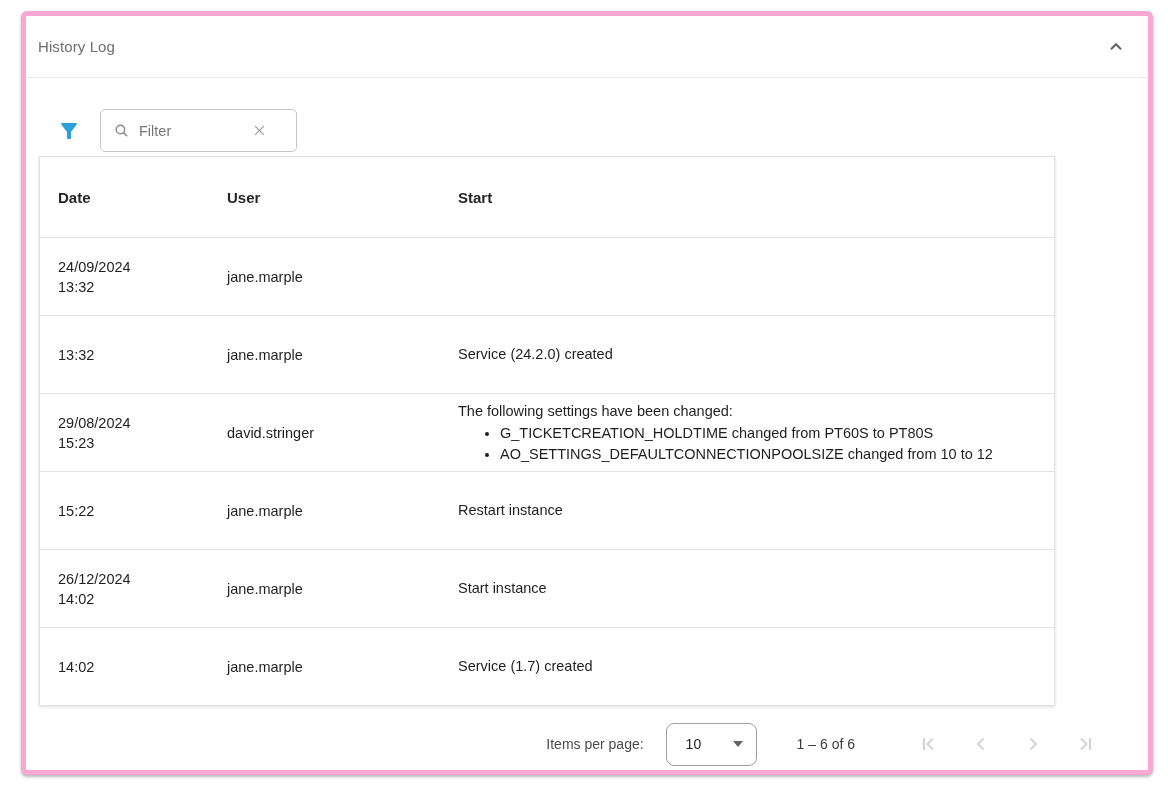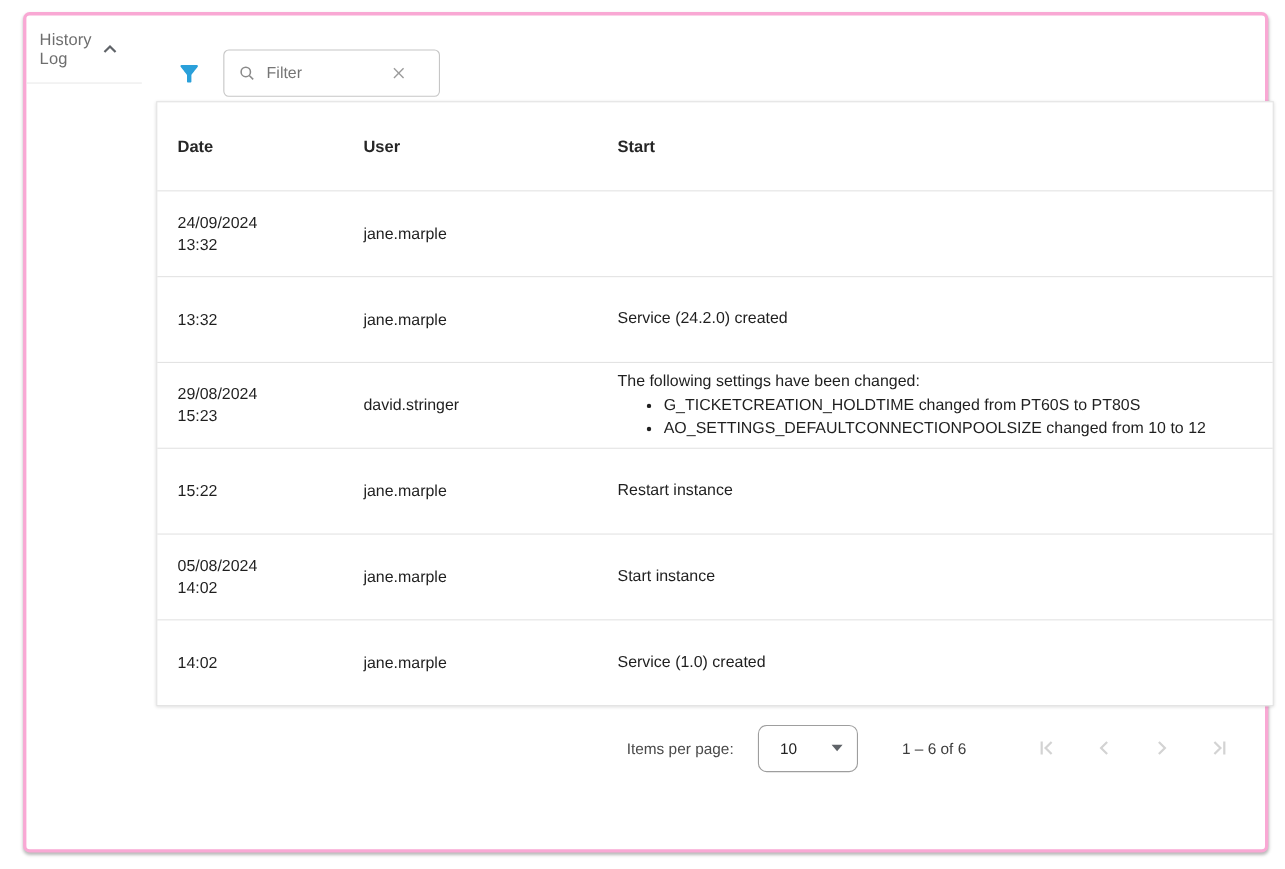--- a/index.html
+++ b/index.html
@@ -7,25 +7,25 @@
     width: 1168px; height: 790px;
     background: #ffffff;
     font-family: "Liberation Sans", sans-serif;
     color: #1f1f1f;
     overflow: hidden;
   }
   .card {
     margin: 11px 15px 0 21px;
     height: 764px;
     background: #fff;
-    border: 3px solid #f9a8d4;
+    border: 5px solid #f9a8d4;
     border-radius: 6px;
     box-shadow: 0 2px 3px rgba(0,0,0,0.28);
     display: flex;
-    flex-direction: row;
+    flex-direction: column;
   }
   .card-header {
     height: 62px;
     flex: 0 0 62px;
     display: flex;
     align-items: center;
     justify-content: space-between;
     padding: 0 18px 0 12px;
     border-bottom: 1px solid #eaeaea;
   }
@@ -241,36 +241,36 @@
               <div>15:22</div>
             </div>
         <div class="cell-user">jane.marple</div>
         <div class="cell-action">
               <div>Restart instance</div>
             </div>
       </div>
 
       <div class="t-row">
         <div class="cell-date">
-              <div>05/08/2024</div>
+              <div>26/12/2024</div>
               <div>14:02</div>
             </div>
         <div class="cell-user">jane.marple</div>
         <div class="cell-action">
               <div>Start instance</div>
             </div>
       </div>
 
       <div class="t-row">
         <div class="cell-date">
               <div>14:02</div>
             </div>
         <div class="cell-user">jane.marple</div>
         <div class="cell-action">
-              <div>Service (1.0) created</div>
+              <div>Service (1.7) created</div>
             </div>
       </div>
     </div>
     </div>
 
     <div class="paginator">
       <span class="pp-label">Items per page:</span>
       <div class="page-size">
         <span>10</span>
         <span class="caret"></span>

